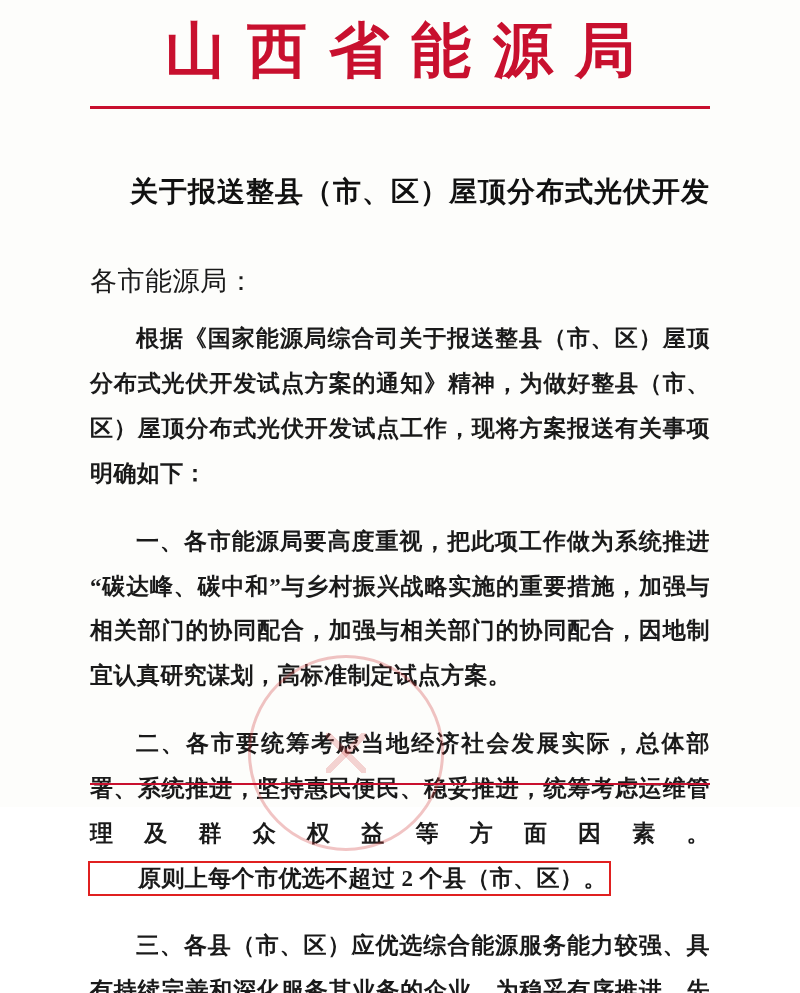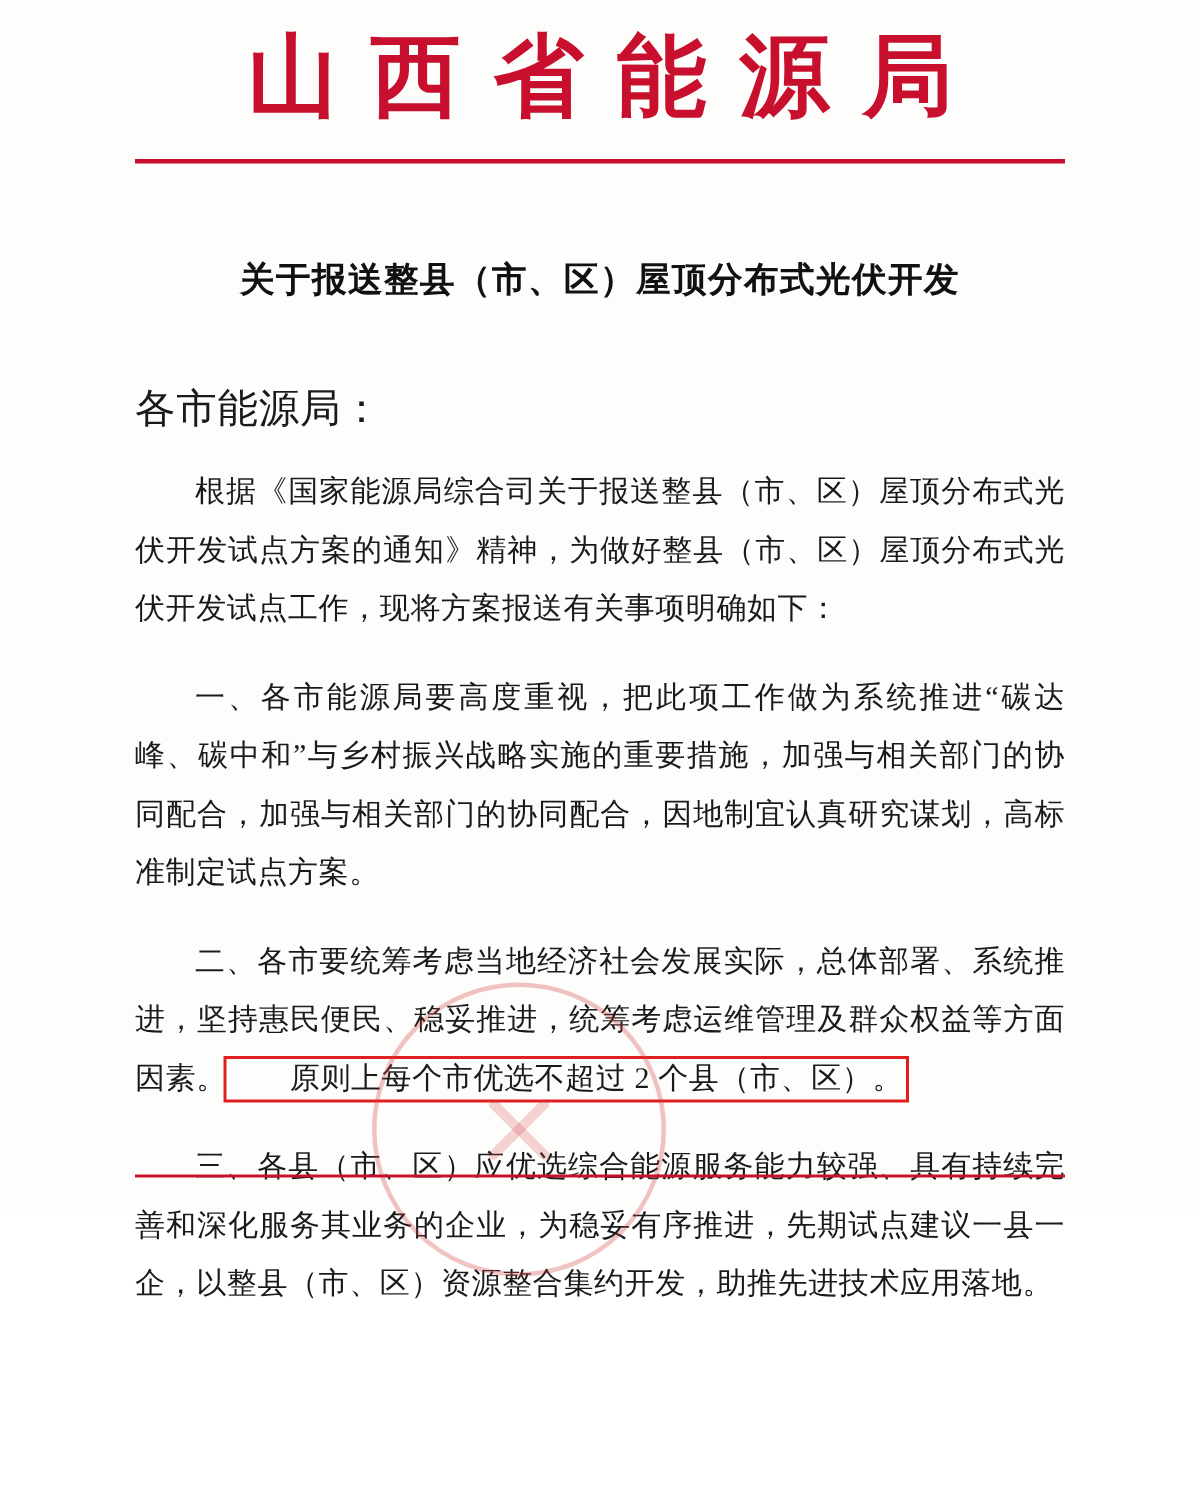--- a/index.html
+++ b/index.html
@@ -47,46 +47,47 @@
 
   
   .doc-body {
     margin: 0 auto;
     width: 620px;
     padding-top: 58px;
     box-sizing: border-box;
   }
 
   .doc-title {
-    text-align: center;
-    font-size: 23px;
+    text-align: right;
+    font-size: 28px;
     font-weight: bold;
     line-height: 1.75;
     letter-spacing: 1px;
     color: #111;
   }
   .doc-title .line2 {
     display: block;
   }
 
   .salutation {
     margin-top: 40px;
     font-size: 27px;
     line-height: 1.9;
     letter-spacing: 0.5px;
   }
 
   .para {
-    font-size: 20px;
+    font-size: 23px;
     line-height: 1.95;
     letter-spacing: 0.4px;
     text-align: justify;
     text-justify: inter-ideograph;
     margin-top: 10px;
     text-indent: 2em;
+    font-weight: bold;
   }
 
   .para.tight {
     margin-top: 8px;
   }
 
   
   .hl-box {
     display: inline-block;
     border: 2px solid #e02020;

